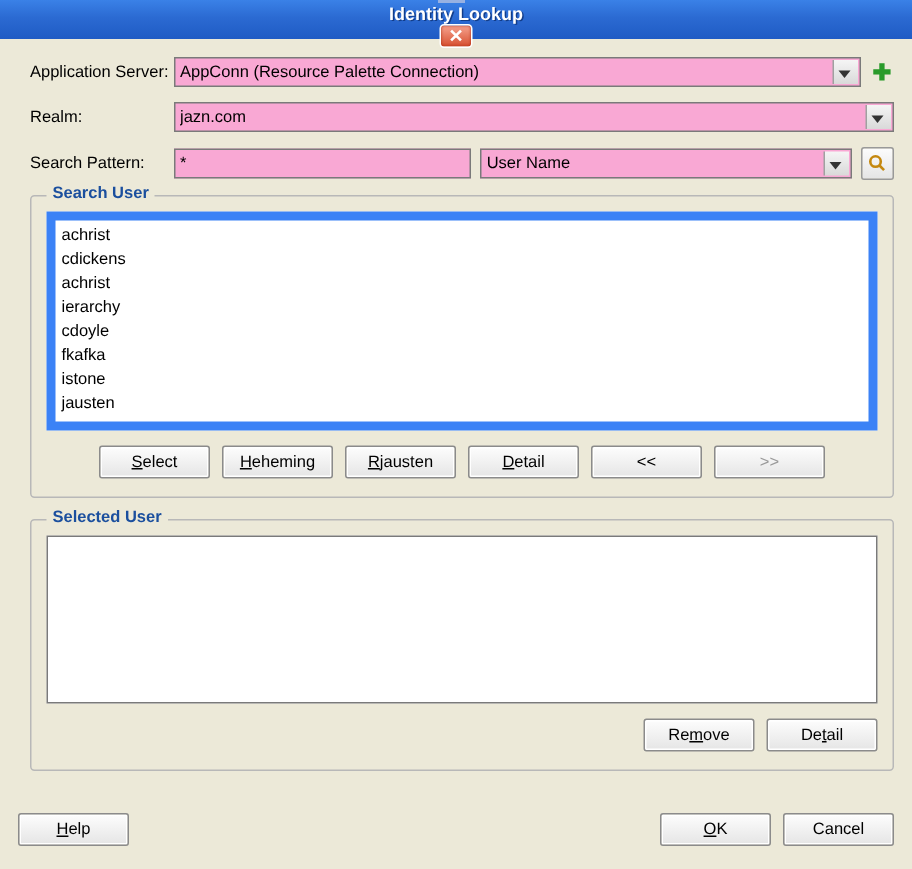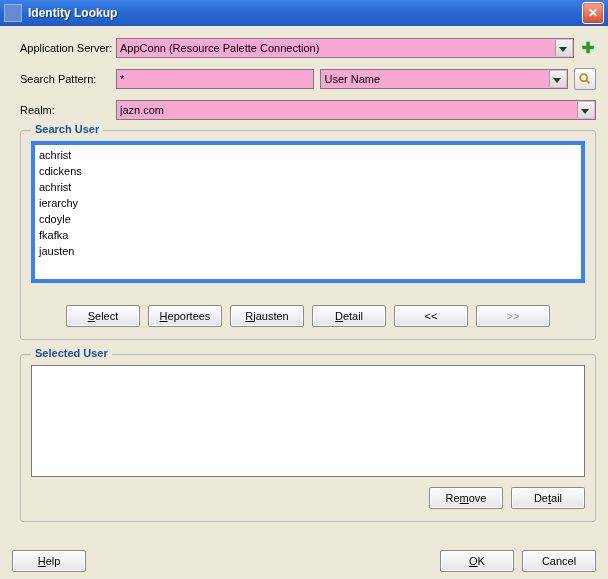--- a/index.html
+++ b/index.html
@@ -1,19 +1,19 @@
 <!DOCTYPE html>
 <html><head>
 <meta charset="utf-8">
 <style>
   html,body{margin:0;padding:0;font-family:Tahoma,Arial,sans-serif;font-size:11px;color:#000;}
   body{background:#ece9d8;width:608px;height:579px;overflow:hidden;}
   
   .titlebar{height:26px;background:linear-gradient(to bottom,#3a81e7 0%,#2b6ad2 45%,#1f5bc4 100%);
-    display:flex;align-items:center;padding:0 4px;color:#fff;}
+    display:flex;align-items:center;padding:0 4px;color:#fff;flex-direction:column;}
   .titlebar .app-icon{width:16px;height:16px;background:#638bd4;border:1px solid #ffffff55;margin-right:6px;}
   .titlebar .title{font-weight:bold;font-size:12px;flex:1;white-space:nowrap;text-shadow:1px 1px 0 #123d8a;}
   .titlebar .close{width:20px;height:20px;background:linear-gradient(to bottom,#f6a38f,#d64f2f);
     border:1px solid #fff;border-radius:3px;display:flex;align-items:center;justify-content:center;
     color:#fff;font-weight:bold;font-size:12px;cursor:default;box-shadow:inset 0 0 2px #aa2b10;}
   
   .content{padding:12px 12px 8px 20px;}
   .row{display:flex;align-items:center;margin-bottom:10px;}
   .row label{width:96px;}
   .select, .textin{
@@ -35,23 +35,23 @@
     color:#2a9b2a;font-weight:bold;font-size:15px;}
   .search-btn{width:20px;height:20px;margin-left:6px;border:1px solid #999;border-radius:2px;
     background:linear-gradient(#fcfcfc,#e5e5e5);display:flex;align-items:center;justify-content:center;}
   .search-btn svg{width:14px;height:14px;}
   
   .pattern-row .textin{flex:1;margin-right:6px;}
   .pattern-row .sel-wrap{flex:1.3;}
   
   .group{border:1px solid #b8b8b8;border-radius:3px;margin:6px 0 14px 0;padding:10px 10px 12px 10px;position:relative;}
   .group-legend{position:absolute;top:-8px;left:10px;background:#ece9d8;padding:0 4px;font-weight:bold;color:#1b4f9e;}
-  .listbox{border:4px solid #3b82f6;background:#fff;height:130px;overflow-y:scroll;padding:2px;}
+  .listbox{border:6px solid #3b82f6;background:#fff;height:130px;overflow-y:scroll;padding:2px;}
   .listbox .item{padding:1px 2px;line-height:14px;cursor:default;}
-  .btnbar{display:flex;justify-content:center;gap:8px;margin-top:22px;}
+  .btnbar{display:flex;justify-content:center;gap:8px;margin-top:10px;}
   .btn{min-width:74px;height:22px;padding:0 10px;border:1px solid #8b8b8b;border-radius:2px;
     background:linear-gradient(#fdfdfd,#e5e5e5);font:inherit;cursor:default;
     box-shadow:inset 0 0 0 1px #fff;display:inline-flex;align-items:center;justify-content:center;}
   .btn.disabled{color:#9a9a9a;}
   .btn .ul{text-decoration:underline;}
   .selected-box{border:1px solid #7a7a7a;background:#fff;height:110px;}
   .sel-btnbar{display:flex;justify-content:flex-end;gap:8px;margin-top:10px;}
   
   .footer{display:flex;padding:6px 12px 12px 12px;align-items:center;}
   .footer .spacer{flex:1;}
@@ -77,58 +77,59 @@
   <div class="row">
     <label>Application Server:</label>
     <div class="sel-wrap">
       <input class="select" readonly="" value="AppConn (Resource Palette Connection)" style="">
     </div>
     <div class="plus-icon">
       <span>✚</span>
     </div>
   </div>
 
+  <div class="row">
+    <label>Realm:</label>
+    <div class="sel-wrap">
+      <input class="select" readonly="" value="jazn.com" style="">
+    </div>
+  </div>
+
   <div class="row pattern-row">
     <label>Search Pattern:</label>
     <input class="textin" value="*" style="">
     <div class="sel-wrap">
       <input class="select" readonly="" value="User Name" style="">
     </div>
     <div class="search-btn">
       <svg viewBox="0 0 16 16">
         <circle cx="6.5" cy="6.5" r="4" fill="none" stroke="#c5880f" stroke-width="2"></circle>
         <line x1="9.5" y1="9.5" x2="13" y2="13" stroke="#c5880f" stroke-width="2"></line>
       </svg>
     </div>
   </div>
 
-  <div class="row">
-    <label>Realm:</label>
-    <div class="sel-wrap">
-      <input class="select" readonly="" value="jazn.com" style="">
-    </div>
-  </div>
-
   <div class="group">
     <div class="group-legend">Search User</div>
     <div class="listbox" id="user-list">
         <div class="item">achrist</div>
         <div class="item">cdickens</div>
         <div class="item">achrist</div>
         <div class="item">ierarchy</div>
         <div class="item">cdoyle</div>
         <div class="item">fkafka</div>
+        <div class="item">istone</div>
         <div class="item">jausten</div>
       </div>
     <div class="btnbar">
       <button class="btn">
           <span><span class="ul">S</span><span>elect</span></span>
         </button>
       <button class="btn">
-          <span><span class="ul">H</span><span>eportees</span></span>
+          <span><span class="ul">H</span><span>eheming</span></span>
         </button>
       <button class="btn">
           <span><span class="ul">R</span><span>jausten</span></span>
         </button>
       <button class="btn">
           <span><span class="ul">D</span><span>etail</span></span>
         </button>
       <button class="btn">
           <span>&lt;&lt;</span>
         </button>

